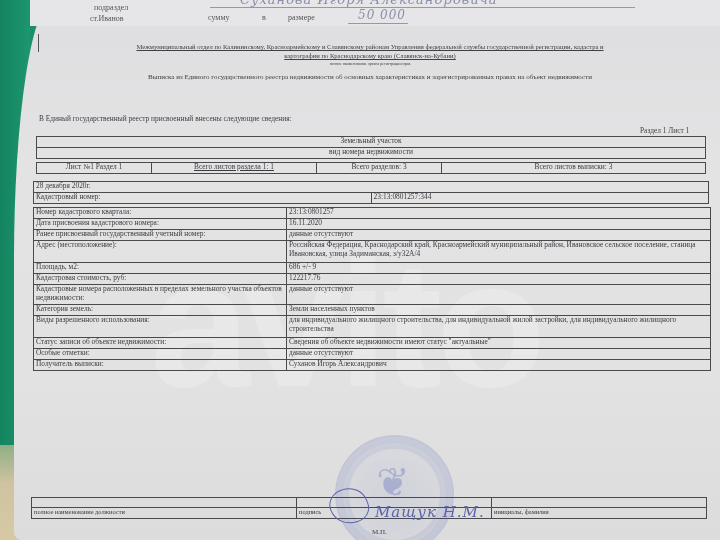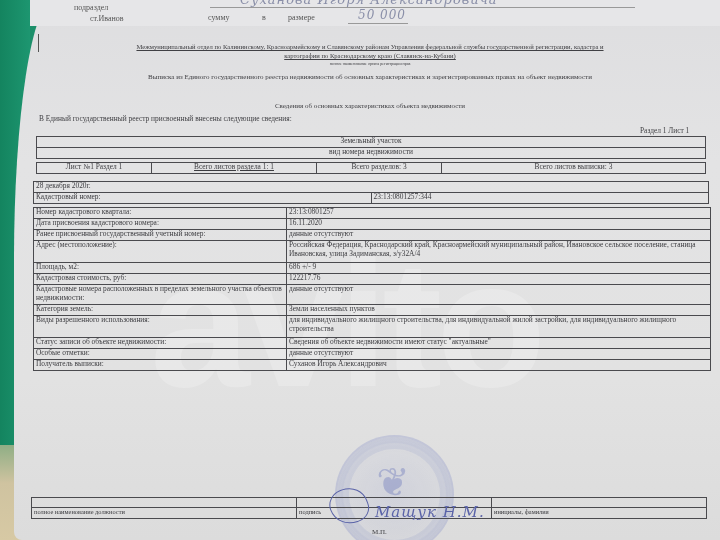--- a/index.html
+++ b/index.html
@@ -79,41 +79,40 @@
 </head>
 <body>
 
 <div class="green-left"></div>
 <div class="tan-bottom"></div>
 <div class="green-topright"></div>
 
 <div class="paper"></div>
 
 <div class="prev-page">
-  <span class="ph" style="left:44px;top:3px;">подраздел</span>
+  <span class="ph" style="left:64px;top:3px;">подраздел</span>
   <span class="ph" style="left:60px;top:14px;">ст.Иванов</span>
   <div class="line" style="left:180px;top:7px;width:425px;"></div>
   <span class="handwritten" style="left:210px;top:-8px;">Сухановa Игоря Александровича</span>
   <span class="ph" style="left:178px;top:13px;">сумму</span>
   <span class="ph" style="left:232px;top:13px;">в</span>
   <span class="ph" style="left:258px;top:13px;">размере</span>
   <div class="line" style="left:318px;top:23px;width:60px;"></div>
   <span class="handwritten" style="left:328px;top:8px;font-size:12px;">50 000</span>
 </div>
 
 <div class="watermark">avito</div>
 
 <div class="doc">
   <div class="margin-mark"></div>
 
   <div class="t center u" style="left:40px;top:43px;width:660px;font-size:6.6px;">Межмуниципальный отдел по Калининскому, Красноармейскому и Славянскому районам Управления федеральной службы государственной регистрации, кадастра и</div>
   <div class="t center u" style="left:40px;top:52px;width:660px;font-size:6.6px;">картографии по Краснодарскому краю (Славянск-на-Кубани)</div>
   <div class="t center" style="left:40px;top:61px;width:660px;font-size:4px;">полное наименование органа регистрации прав</div>
   <div class="t center" style="left:40px;top:73px;width:660px;font-size:7px;">Выписка из Единого государственного реестра недвижимости об основных характеристиках и зарегистрированных правах на объект недвижимости</div>
-  <div class="t center" style="left:40px;top:102px;width:660px;font-size:7px;">Сведения об основных характеристиках объекта недвижимости</div>
   <div class="t" style="left:39px;top:114px;font-size:7.4px;">В Единый государственный реестр присвоенный внесены следующие сведения:</div>
   <div class="t" style="left:640px;top:126px;font-size:7.4px;">Раздел 1 Лист 1</div>
 
   <table class="grid cell-center" style="left:36px;top:136px;width:670px;">
     <tbody>
         <tr>
           <td style="height:10px;">Земельный участок</td>
         </tr>
     <tr>
           <td style="height:10px;">вид номера недвижимости</td>

